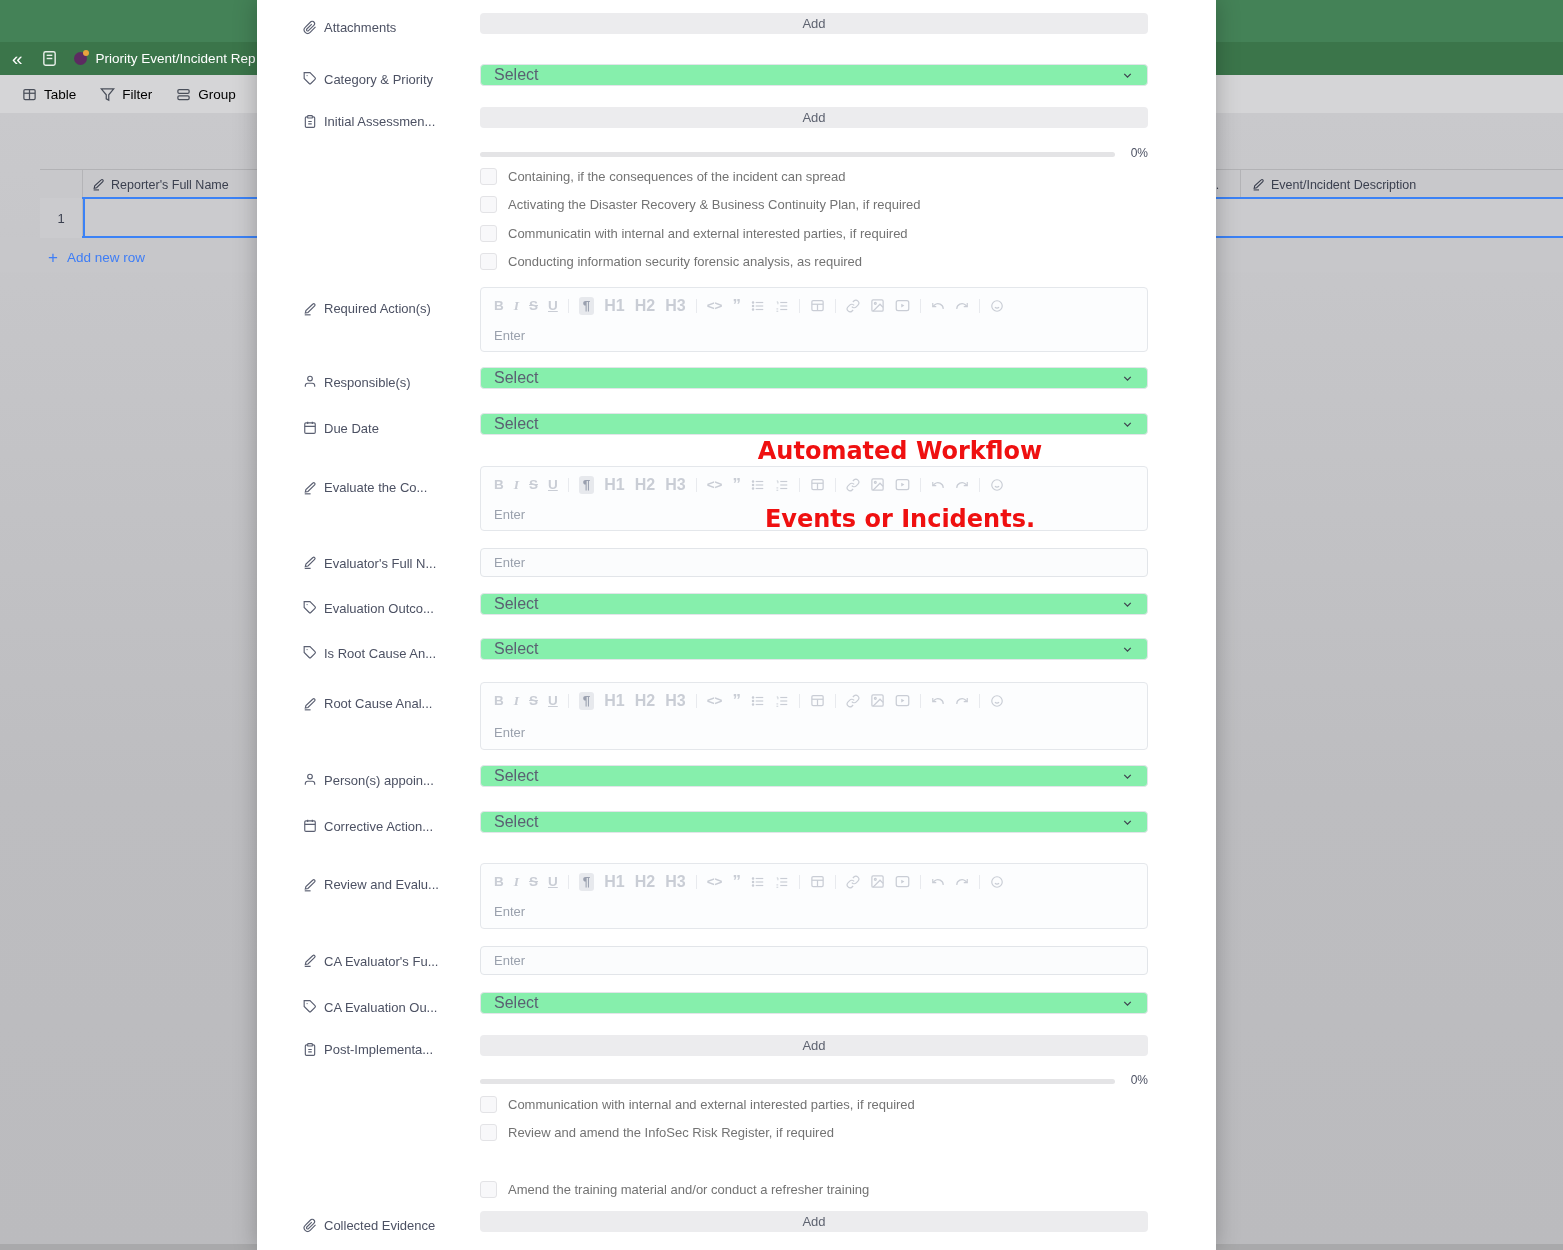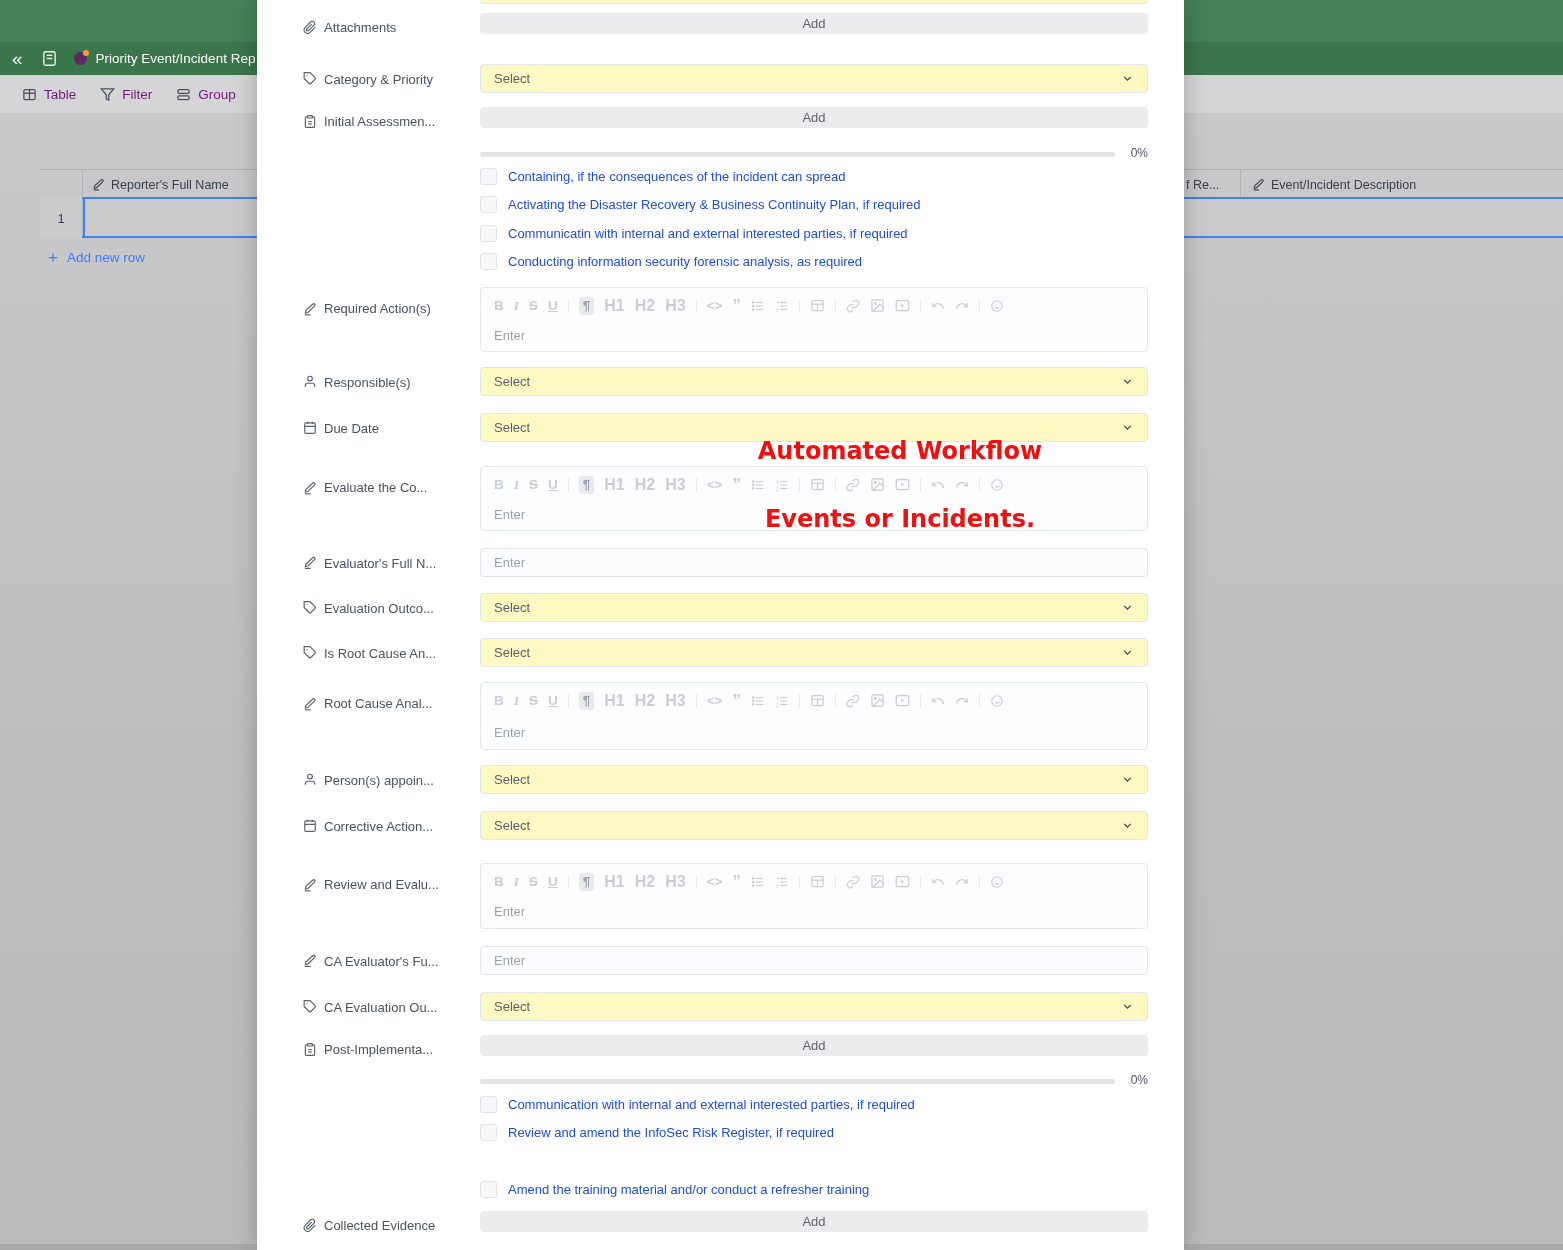--- a/index.html
+++ b/index.html
@@ -10,62 +10,62 @@
   }
   
   .green-header{position:absolute;left:0;top:0;width:1563px;height:42px;background:#448257;}
   .tab-bar{position:absolute;left:0;top:42px;width:1563px;height:33px;background:#3b754a;display:flex;align-items:center;}
   .collapse-glyph{color:#fff;font-size:19px;margin-left:12px;line-height:1;cursor:pointer;}
   .base-icon{margin-left:18px;}
   .table-dot{width:13px;height:13px;border-radius:50%;background:#5c2b61;margin-left:16px;position:relative;}
   .table-dot::after{content:"";position:absolute;right:-2px;top:-2px;width:6px;height:6px;border-radius:50%;background:#e8a33d;}
   .tab-title{color:#fff;font-size:13.5px;margin-left:9px;white-space:nowrap;}
   .toolbar{position:absolute;left:0;top:75px;width:1563px;height:38px;background:#d5d5d7;border-bottom:1px solid #dedee0;display:flex;align-items:center;}
-  .tb-item{display:flex;align-items:center;gap:7px;margin-left:24px;color:#701a75;font-size:13.5px;cursor:pointer;}
+  .tb-item{display:flex;align-items:center;gap:7px;margin-left:24px;color:#000000;font-size:13.5px;cursor:pointer;}
   .tb-item:first-child{margin-left:22px;}
   .tb-sep{width:1px;height:18px;background:#bdbdc0;margin-left:22px;}
   .grid-bg{position:absolute;left:0;top:113px;width:1563px;height:1137px;
     background:linear-gradient(180deg,#c9c9cc 0%,#c4c4c7 25%,#bdbdc0 60%,#bbbbbe 100%);}
   .add-row-strip{position:absolute;left:0;top:238px;width:1563px;height:34px;background:#c7c7ca;}
   .table-header{position:absolute;left:40px;top:169px;width:1523px;height:29px;background:#c8c8cb;border-top:1px solid #b2b2b5;box-sizing:border-box;}
   .th-cell{position:absolute;top:0;height:29px;display:flex;align-items:center;gap:6px;color:#3a3f4e;font-size:12.5px;}
   .num-col-sep{position:absolute;left:42px;top:0;width:1px;height:29px;background:#b4b4b7;}
   .col-sep2{position:absolute;left:1200px;top:0;width:1px;height:29px;background:#b4b4b7;}
   .row1{position:absolute;left:40px;top:198px;width:1523px;height:40px;background:#cbcbce;}
   .row1 .num-sep{position:absolute;left:42px;top:0;width:1px;height:40px;background:#b8b8bb;}
   .row-number{position:absolute;left:0;top:0;width:42px;height:40px;display:flex;align-items:center;justify-content:center;color:#3c4150;font-size:13px;}
   .sel-line-top{position:absolute;left:82px;top:197px;width:1481px;height:2px;background:#3b82f6;z-index:2;}
   .sel-line-bot{position:absolute;left:82px;top:236px;width:1481px;height:2px;background:#3b82f6;z-index:2;}
   .sel-line-left{position:absolute;left:83px;top:197px;width:2px;height:41px;background:#3b82f6;z-index:2;}
   .add-row{position:absolute;left:48px;top:245px;height:24px;display:flex;align-items:center;gap:9px;color:#3e7df6;font-size:13.5px;cursor:pointer;}
   .add-row .plus{font-size:17px;line-height:1;}
   .bottom-strip{position:absolute;left:0;top:1244px;width:1563px;height:6px;background:#a9a9ab;}
   
-  .modal{position:absolute;left:257px;top:0;width:927px;height:1250px;background:#ffffff;box-shadow:0 0 22px rgba(0,0,0,.25);overflow:hidden;z-index:5;}
+  .modal{position:absolute;left:257px;top:0;width:927px;height:1250px;background:#ffffff;box-shadow:0 0 22px rgba(0,0,0,.25);overflow:hidden;z-index:5;padding-left:32px;}
   .frow{position:absolute;left:0;width:927px;}
   .flabel{position:absolute;left:46px;top:50%;transform:translateY(-50%);display:flex;align-items:center;gap:7px;color:#4c5163;font-size:13px;white-space:nowrap;}
   .frow.editor .flabel{top:14px;transform:none;}
   .ctl{position:absolute;left:223px;width:668px;box-sizing:border-box;}
   .btn-add{height:21px;background:#ececee;border-radius:4px;display:flex;align-items:center;justify-content:center;font-size:13px;color:#5e6370;cursor:pointer;}
-  .selectbox{height:29px;background:#fef9c3;border:1px solid #e2e5e9;border-radius:4px;display:flex;align-items:center;justify-content:space-between;padding:0 13px;font-size:13px;color:#5a6072;cursor:pointer;}
+  .selectbox{height:22px;background:#86efac;border:1px solid #e2e5e9;border-radius:4px;display:flex;align-items:center;justify-content:space-between;padding:0 13px;font-size:16px;color:#5a6072;cursor:pointer;}
   .textinput{height:29px;background:#fbfcfd;border:1px solid #e2e5e9;border-radius:4px;font-size:13px;color:#5a6072;padding:0 13px;width:668px;box-sizing:border-box;font-family:"Liberation Sans","DejaVu Sans",sans-serif;outline:none;}
   .textinput::placeholder{color:#9aa1ad;}
   .rte{border:1px solid #e4e7eb;background:#fcfdfe;border-radius:4px;padding:9px 13px;box-sizing:border-box;}
   .rte-bar{display:flex;align-items:center;gap:10px;color:#c9cdd5;}
   .ri{font-size:13.5px;font-weight:700;line-height:1;cursor:pointer;}
   .ri-italic{font-family:"Liberation Serif",serif;font-style:italic;}
   .ri-strike{text-decoration:line-through;}
   .ri-under{text-decoration:underline;}
   .ri-p{background:#e7e9ed;border-radius:3px;padding:2px 4px;color:#9aa0af;}
   .ri-h{font-size:16px;}
   .ri-sep{width:1px;height:14px;background:#e8eaee;}
   .rte-ph{margin-top:13px;color:#9aa1ad;font-size:13px;}
   .track{position:absolute;left:223px;top:4px;width:635px;height:5px;background:#e4e4e6;border-radius:3px;}
   .pct{position:absolute;left:860px;top:-2px;width:31px;text-align:right;font-size:12px;color:#4c5163;}
-  .chk-row{position:absolute;left:223px;height:22px;display:flex;align-items:center;gap:11px;font-size:13px;color:#1d4ed8;}
+  .chk-row{position:absolute;left:223px;height:22px;display:flex;align-items:center;gap:11px;font-size:13px;color:#737373;}
   .chk-box{width:15px;height:15px;border:1px solid #e3e3e6;background:#f8f8fa;border-radius:3px;flex:none;cursor:pointer;}
   
   .annotation{position:absolute;left:688px;top:417px;width:424px;text-align:center;z-index:9;
     font-family:"DejaVu Sans",sans-serif;font-weight:700;font-size:24px;line-height:68px;color:#ef1010;pointer-events:none;}
   svg{display:block;}
 </style>
 </head>
 <body>
 
 <div>

